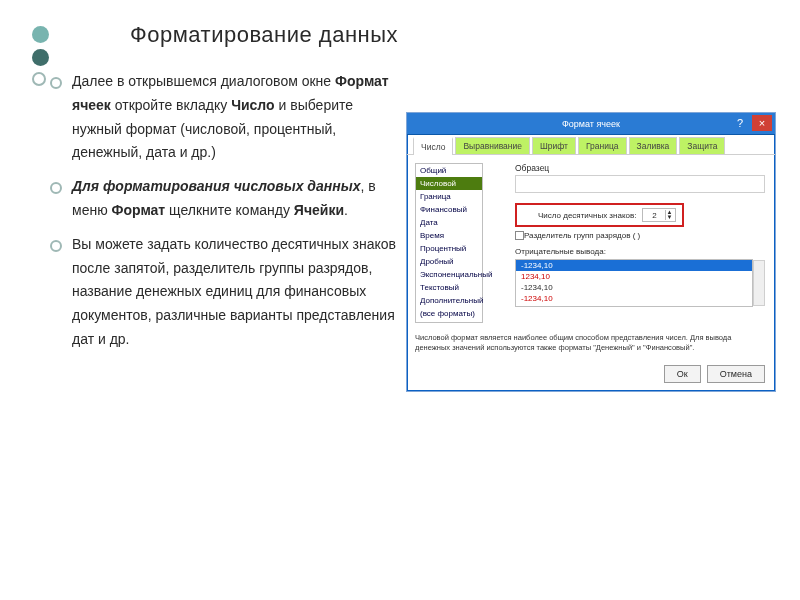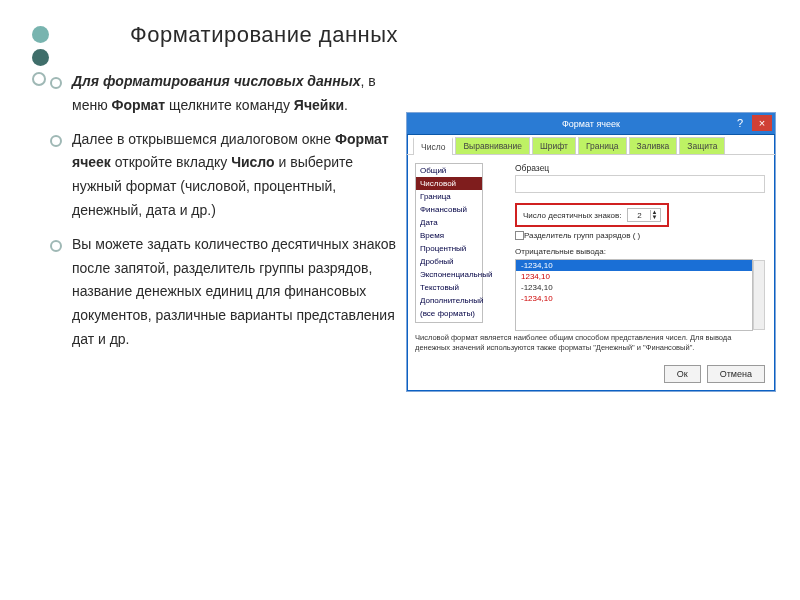--- a/index.html
+++ b/index.html
@@ -66,58 +66,58 @@
     padding:3px 7px; font-size:8.5px; color:#444;
     border:1px solid #cfcfcf; border-bottom:none; background:#bef264;
     margin-right:2px;
   }
   .tab.active { background:#fff; font-weight:400; border-top:2px solid #fff; position:relative; top:1px;}
   .catlist {
     position:absolute; left:8px; top:50px; width:68px; height:160px;
     border:1px solid #bfbfbf; background:#fff; font-size:8px;
   }
   .catlist div{ padding:2px 4px; color:#004;}
-  .catlist .sel{ background:#7f1d1d; color:#fff;}
+  .catlist .sel{ background:#4d7c0f; color:#fff;}
   .label-sample { position:absolute; left:108px; top:50px; font-size:8.5px;}
   .samplebox { position:absolute; left:108px; top:62px; right:10px; height:18px; border:1px solid #cfcfcf;}
   .decrow { position:absolute; left:108px; top:90px; display:flex; align-items:center; gap:6px;
             border:2px solid #d02020; padding:3px 6px;}
-  .decrow .lab{ font-size:8px;}
+  .decrow .lab{ font-size:8px;margin-left:15px;}
   .spin { display:flex; align-items:center; border:1px solid #bbb; height:14px;}
   .spin .val{ width:22px; text-align:center; font-size:8px;}
   .spin .arr{ width:10px; display:flex; flex-direction:column; font-size:6px; line-height:5px; border-left:1px solid #bbb;}
   .chkrow { position:absolute; left:108px; top:118px; font-size:8px; display:flex; align-items:center; gap:0;}
   .chkrow .cb{ width:9px; height:9px; border:1px solid #888;}
   .neglab{ position:absolute; left:108px; top:134px; font-size:8px;}
-  .neglist{ position:absolute; left:108px; top:146px; right:22px; height:72px; border:1px solid #bfbfbf; font-size:8px;}
+  .neglist{ position:absolute; left:108px; top:146px; right:22px; height:48px; border:1px solid #bfbfbf; font-size:8px;}
   .neglist div{ padding:1px 5px;}
   .neglist .nsel{ background:#1a6fd6; color:#fff;}
   .neglist .red{ color:#c00;}
   .neglist .scroll{ position:absolute; right:-13px; top:0; width:12px; bottom:0; background:#efefef; border:1px solid #cfcfcf;}
   .hint{ position:absolute; left:8px; right:10px; top:220px; font-size:7.5px; color:#333; line-height:1.3;}
   .dlg-btns{ position:absolute; right:10px; bottom:8px; display:flex; gap:6px;}
   .dlg-btns div{ border:1px solid #9a9a9a; padding:3px 12px; font-size:9px; background:#f3f3f3;}
 </style>
 </head>
 <body>
 
 <div class="dots">
   <div class="dot teal1"></div>
   <div class="dot teal2"></div>
   <div class="dot open"></div>
 </div>
 
 <div class="title">Форматирование  данных</div>
 
 <div class="text-col">
+  <div class="bullet">
+    <span>Далее  в  открывшемся  диалоговом окне </span><span class="bold">Формат  ячеек</span><span>  откройте вкладку </span><span class="bold">Число</span><span>  и  выберите  нужный формат  (числовой,  процентный, денежный,  дата  и  др.)</span>
+  </div>
   <div class="bullet first">
     <span class="bold italic">Для  форматирования  числовых  данных</span><span>,  в  меню </span><span class="bold">Формат</span><span>  щелкните команду </span><span class="bold">Ячейки</span><span>.</span>
-  </div>
-  <div class="bullet">
-    <span>Далее  в  открывшемся  диалоговом окне </span><span class="bold">Формат  ячеек</span><span>  откройте вкладку </span><span class="bold">Число</span><span>  и  выберите  нужный формат  (числовой,  процентный, денежный,  дата  и  др.)</span>
   </div>
   <div class="bullet">
     <span>Вы  можете  задать  количество десятичных  знаков  после  запятой, разделитель  группы  разрядов, название  денежных  единиц  для финансовых  документов,  различные варианты  представления  дат  и  др.</span>
   </div>
 </div>
 
 <div class="shot">
   <div class="titlebar">
     <div class="titlebar-inner">
       <span class="cap" style="color:#fff">Формат ячеек</span>

